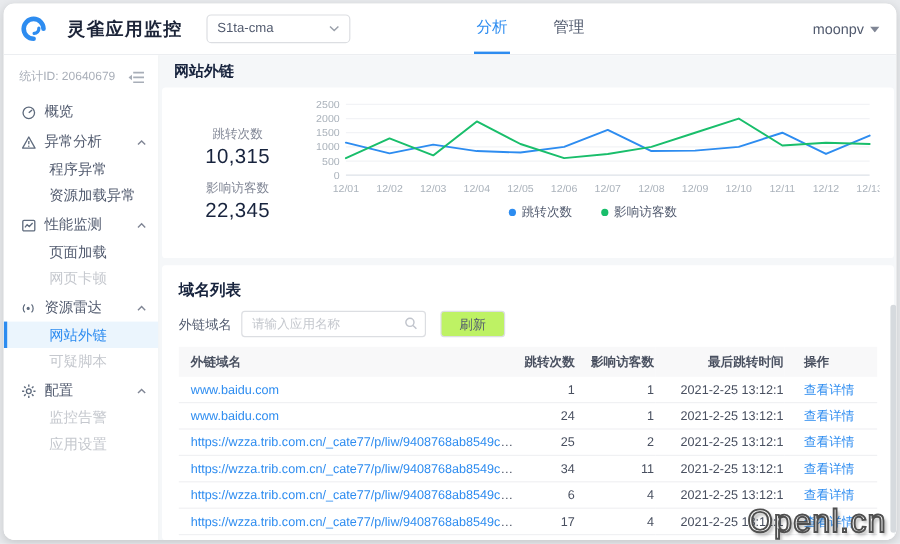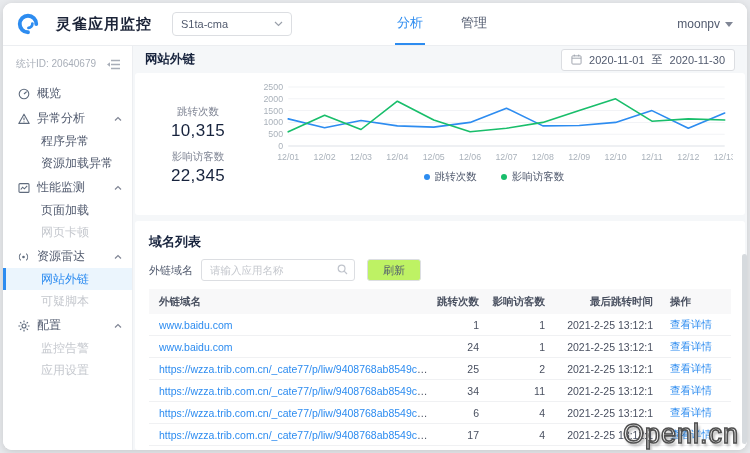--- a/index.html
+++ b/index.html
@@ -198,33 +198,20 @@
             </span>
           </div>
           <div class="m-sub disabled">监控告警</div>
           <div class="m-sub disabled">应用设置</div>
         </nav>
     </aside>
 
     <main class="main">
       <div class="sub-hdr">
         <span class="page-title">网站外链</span>
-        <div class="date-range">
-          <span style="display:flex">
-            <svg width="11" height="11" viewBox="0 0 12 12">
-                <rect x="1" y="2" width="10" height="9" rx="1" fill="none" stroke="#9aa0aa" stroke-width="1"></rect>
-                <line x1="1" y1="4.6" x2="11" y2="4.6" stroke="#9aa0aa" stroke-width="1"></line>
-                <line x1="3.6" y1="0.6" x2="3.6" y2="2.6" stroke="#9aa0aa" stroke-width="1"></line>
-                <line x1="8.4" y1="0.6" x2="8.4" y2="2.6" stroke="#9aa0aa" stroke-width="1"></line>
-              </svg>
-          </span>
-          <span>2020-11-01</span>
-          <span>至</span>
-          <span>2020-11-30</span>
-        </div>
       </div>
 
       <section class="card chart-card">
         <div class="stats" id="stats">
             <div class="stat">
               <div class="stat-label">跳转次数</div>
               <div class="stat-value">10,315</div>
             </div>
             <div class="stat">
               <div class="stat-label">影响访客数</div>

